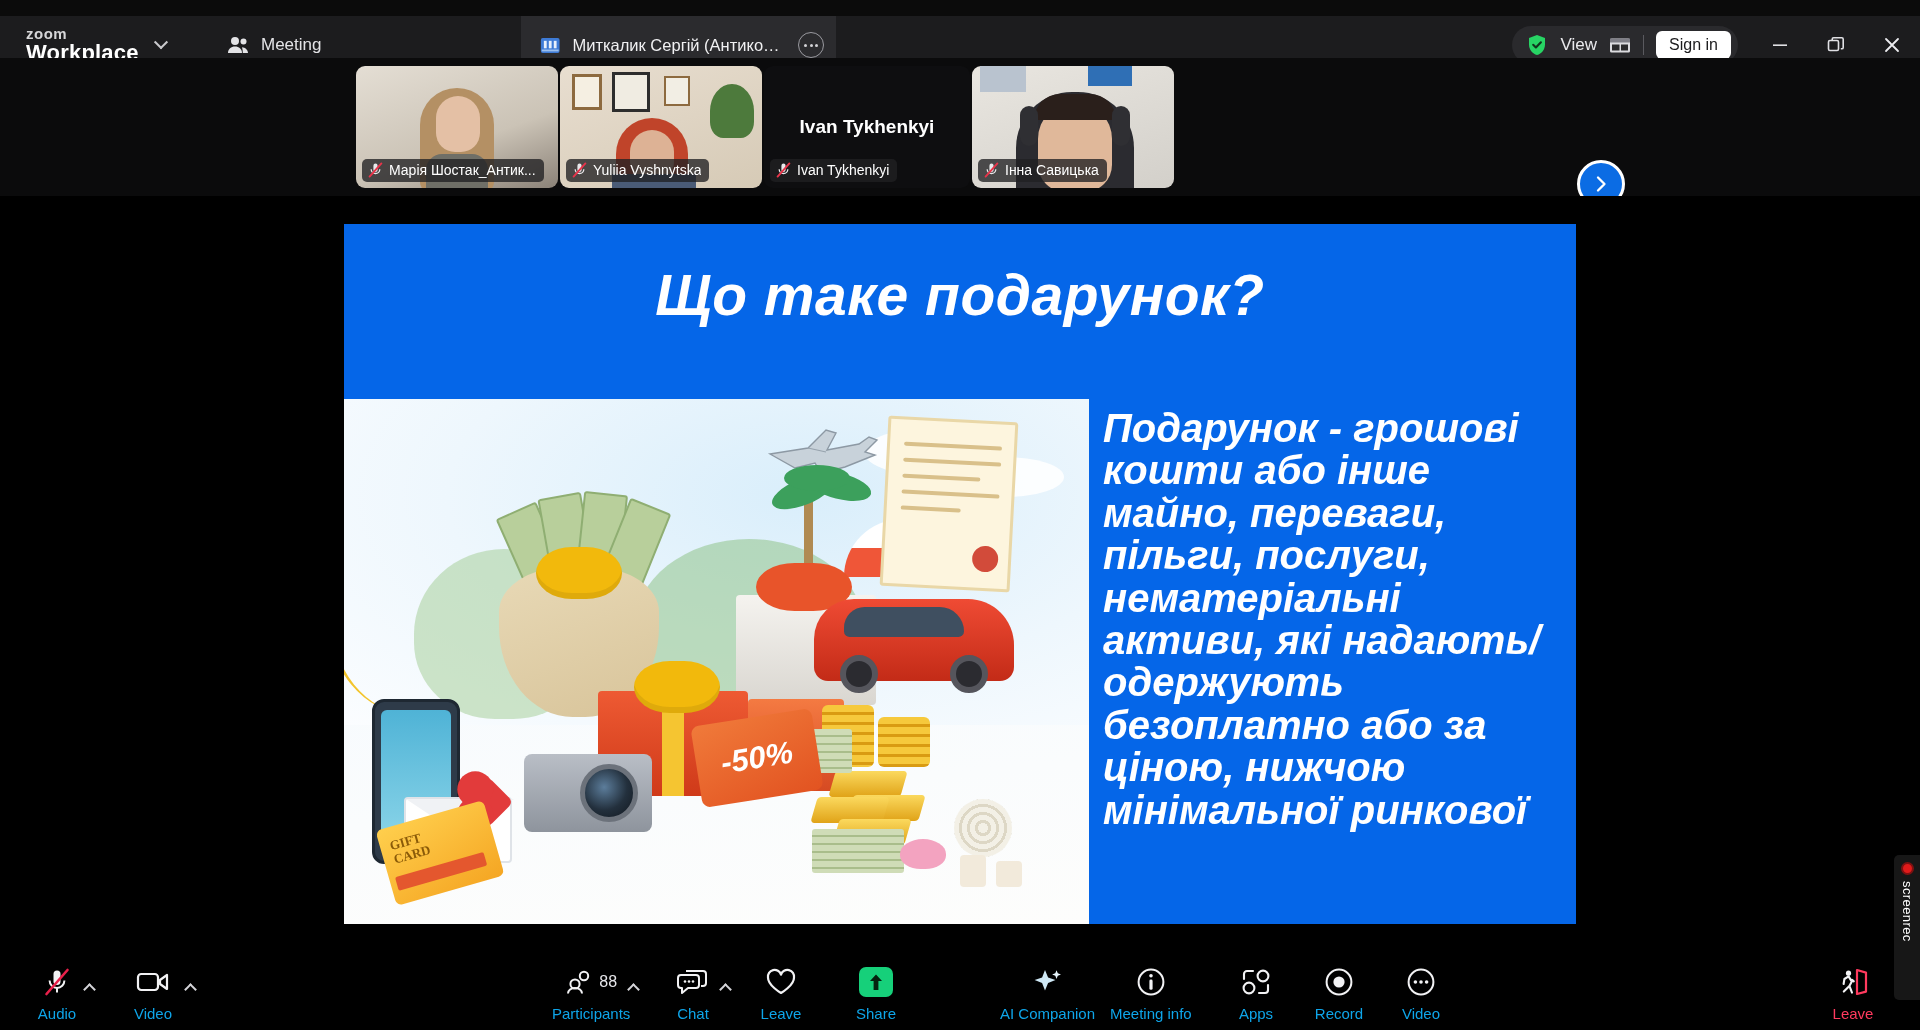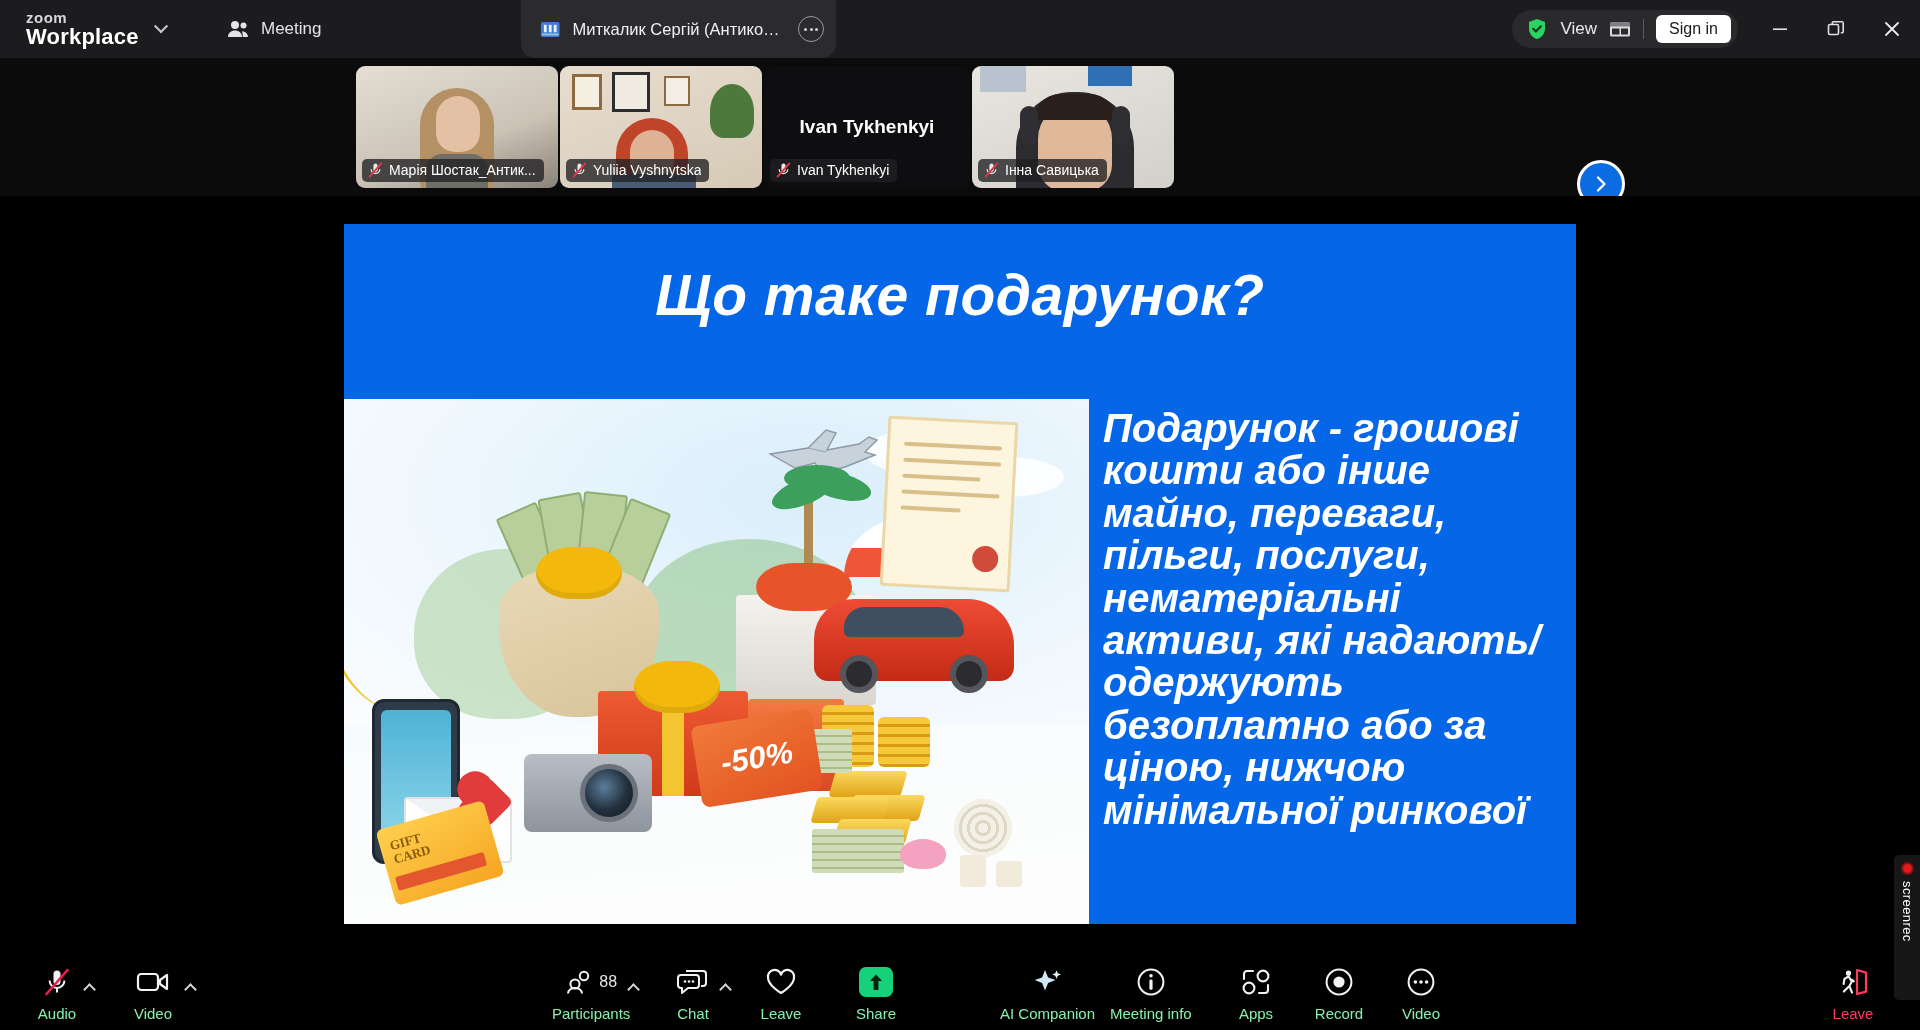--- a/index.html
+++ b/index.html
@@ -6,21 +6,21 @@
   html, body {
     width: 1920px; height: 1030px;
     background: #000;
     font-family: "Liberation Sans", sans-serif;
     overflow: hidden;
   }
   .app { position: relative; width: 1920px; height: 1030px; background: #0b0b0b; }
 
   
   .titlebar {
-    position: absolute; top: 0; left: 0; width: 1920px; height: 58px;
+    position: absolute; top: 16px; left: 0; width: 1920px; height: 58px;
     background: #1c1c1e;
     display: flex; align-items: center;
   }
   .brand { margin-left: 26px; width: 116px; line-height: 1.05; }
   .brand .zoom-word { color: #d6d6d8; font-size: 15px; letter-spacing: .5px; font-weight: 700; }
   .brand .wp-word { color: #ffffff; font-size: 22px; font-weight: 700; letter-spacing: .2px; }
   .chev-btn {
     width: 30px; height: 30px; display: flex; align-items: center; justify-content: center;
     margin-left: 4px; border-radius: 5px;
   }
@@ -166,21 +166,21 @@
       border-radius:50% 50% 45% 45%; }
   .candle { position:absolute; width:26px; height:32px; background:#f2eadb; border-radius:4px; }
 
   
   .toolbar { position: absolute; left: 0; bottom: 0; width: 1920px; height: 84px; background: #000; }
   .tb-item {
     position: absolute; bottom: 8px; display: flex; flex-direction: column; align-items: center;
     min-width: 62px;
   }
   .tb-icon { height: 34px; display:flex; align-items:center; justify-content:center; position:relative; }
-  .tb-label { color: #86efac; font-size: 15px; margin-top: 6px; white-space: nowrap; }
+  .tb-label { color: #0ea5e9; font-size: 15px; margin-top: 6px; white-space: nowrap; }
   .caret { width: 9px; height: 9px; border-left: 2px solid #d4d4d8; border-top: 2px solid #d4d4d8;
            transform: rotate(45deg); }
   .caret-btn { position: absolute; bottom: 30px; width: 22px; height: 22px; display:flex; align-items:center; justify-content:center; }
   .count { color: #e6e6ea; font-size: 16px; }
   .share-sq { width: 34px; height: 30px; background: #16d07a; border-radius: 7px;
               display: flex; align-items: center; justify-content: center; }
   .leave-label { color: #ff3a5e; }
 
   .screenrec {
     position: absolute; right: 0px; top: 855px; width: 26px; height: 145px;

